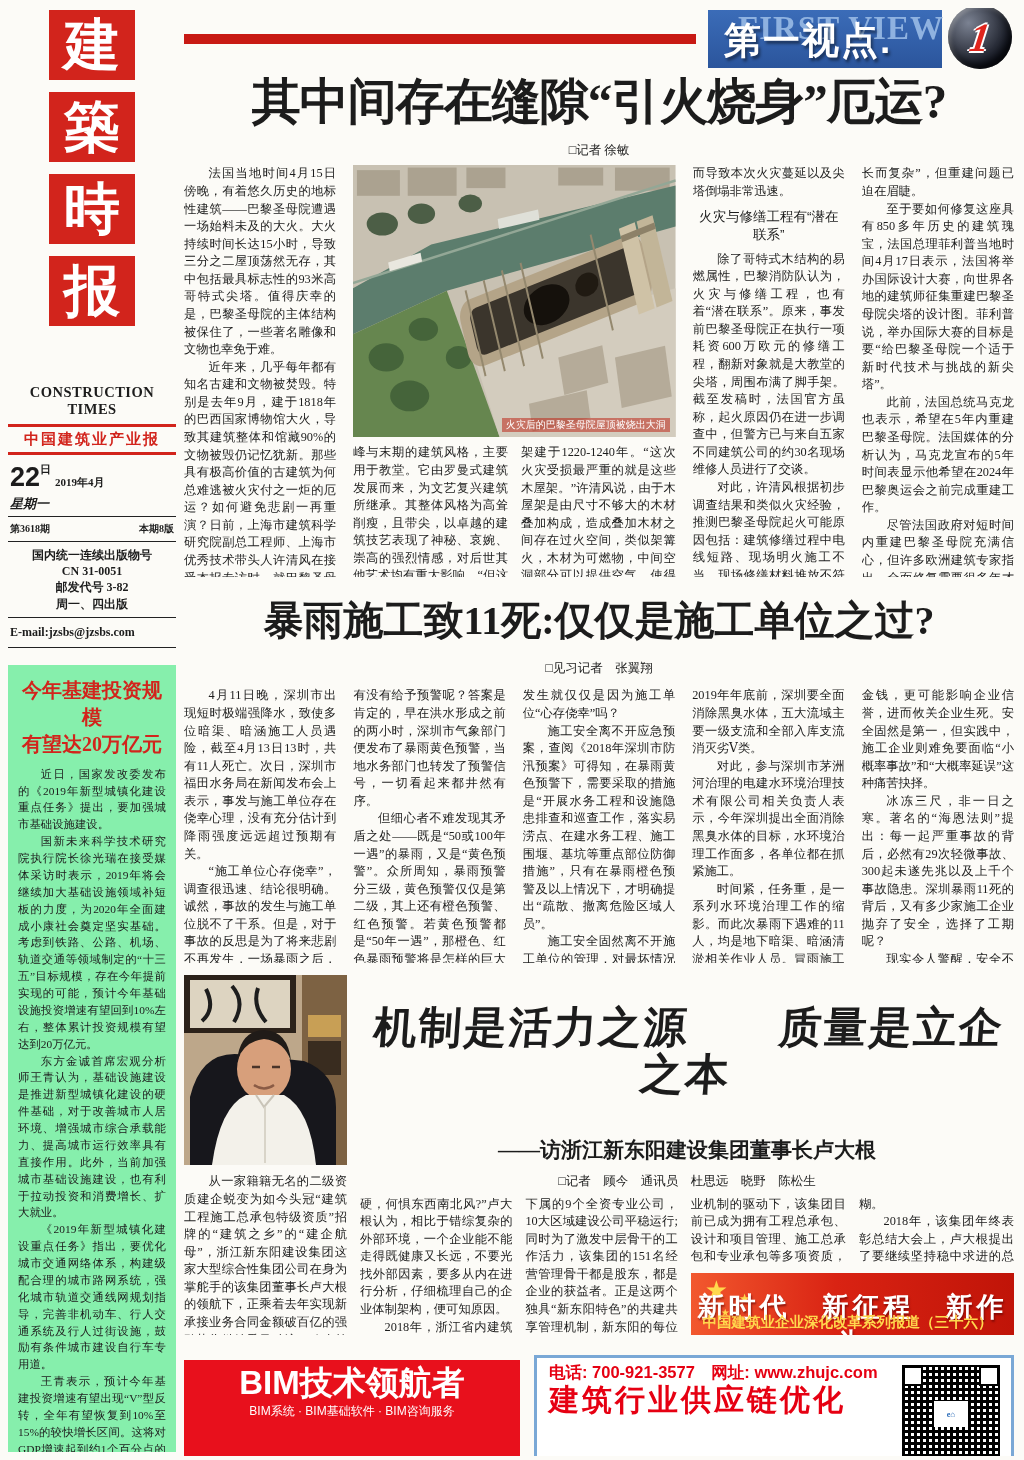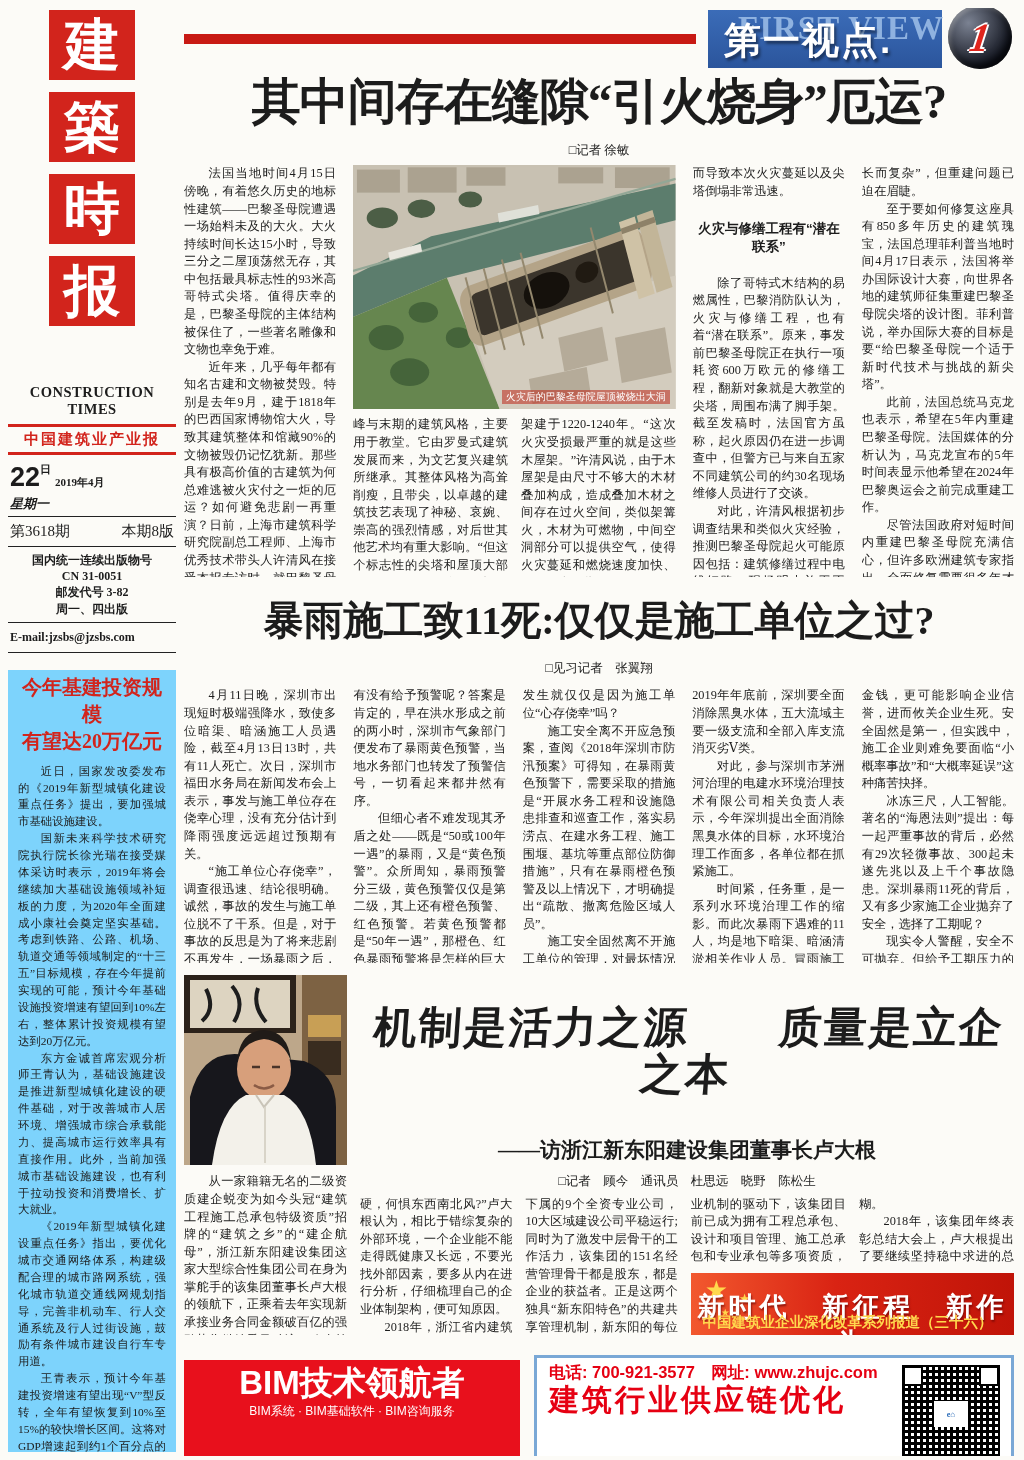--- a/index.html
+++ b/index.html
@@ -13,25 +13,25 @@
               font-size:56px;font-weight:bold;line-height:1;}
   .mast-en{margin-top:58px;text-align:center;font-weight:bold;font-size:14.5px;letter-spacing:.5px;}
   .mast-tagline{margin-top:6px;border-top:3px solid #d2241c;border-bottom:3px solid #d2241c;
                 padding:3px 0;text-align:center;color:#d2241c;font-weight:bold;font-size:15px;letter-spacing:2px;}
   .mast-date{margin:8px 2px 0;line-height:1.1;}
   .mast-day{font-size:27px;font-weight:bold;font-family:"Liberation Sans","DejaVu Sans",sans-serif;}
   .mast-day-sub{font-size:11px;font-weight:bold;vertical-align:top;}
   .mast-date-rest{font-size:11px;font-weight:bold;}
   .mast-week{font-size:13px;font-weight:bold;margin-top:4px;font-style:italic;}
   .mast-rule{border-top:1.5px solid #222;margin:5px 0;}
-  .mast-issue{display:flex;justify-content:space-between;font-size:15px;font-weight:normal;padding:0 2px;}
+  .mast-issue{display:flex;justify-content:space-between;font-size:10px;font-weight:bold;padding:0 2px;}
   .mast-pub{text-align:center;font-size:12px;font-weight:bold;line-height:1.35;}
   .mast-email{font-size:12px;font-weight:bold;padding:2px 0 2px 2px;}
 
-  .pinkbox{margin-top:12px;background:#7dd3fc;flex:1;overflow:hidden;padding:4px 10px;box-sizing:border-box;}
+  .pinkbox{margin-top:12px;background:#86efac;flex:1;overflow:hidden;padding:12px 10px;box-sizing:border-box;}
   .pink-title{color:#d2241c;font-weight:900;font-size:20px;text-align:center;line-height:1.35;margin-bottom:8px;}
   .pinkbox .para{font-size:11.4px;line-height:1.48;}
 
   
   #main{position:absolute;left:184px;top:8px;width:830px;height:1448px;overflow:hidden;}
 
   .m-header{position:relative;height:62px;}
   .red-bar{position:absolute;left:0;top:26px;width:512px;height:10px;background:#c81a14;}
   .fv-banner{position:absolute;right:72px;top:2px;width:234px;height:58px;background:linear-gradient(#3b6cb8,#2b559c);}
   .fv-ghost{position:absolute;top:0px;left:30px;font-weight:bold;font-size:33px;color:#8fb2e0;letter-spacing:1px;white-space:nowrap;}
@@ -46,28 +46,28 @@
 
   .kicker-row{margin:2px 0 0 10px;}
   .kicker{display:inline-block;font-weight:bold;font-size:27px;border-bottom:2px solid #111;padding:0 170px 6px 2px;}
   .headline1{margin:4px 0 0;text-align:center;font-weight:900;font-size:49px;letter-spacing:-1px;line-height:1.15;}
   .byline{text-align:center;font-size:12.5px;margin:12px 0 6px;}
 
   .cols{display:flex;gap:17px;overflow:hidden;}
   .col{flex:1;min-width:0;overflow:hidden;}
   .a1-cols{height:412px;margin-top:4px;}
   .a1-mid{flex:2.12;min-width:0;display:flex;flex-direction:column;}
-  .photo1{height:244px;margin-bottom:7px;position:relative;flex:none;}
+  .photo1{height:272px;margin-bottom:7px;position:relative;flex:none;}
   .photo1 svg{display:block;width:100%;height:100%;}
   .photo-cap{position:absolute;right:6px;bottom:5px;font-size:10px;color:#fff;background:rgba(190,40,25,.55);padding:0 4px;}
   .a1-midcols{display:flex;gap:13px;flex:1;overflow:hidden;}
 
   .para{text-indent:2em;font-size:12.3px;line-height:1.43;text-align:justify;}
   .para.cont{text-indent:0;}
-  .subhead{font-family:"Liberation Sans","DejaVu Sans",sans-serif;font-weight:bold;font-size:13.5px;text-align:center;margin:19px 0;}
+  .subhead{font-family:"Liberation Sans","DejaVu Sans",sans-serif;font-weight:normal;font-size:13.5px;text-align:center;margin:7px 0;}
 
   .headline2{margin:16px 0 0;text-align:center;font-weight:900;font-size:40px;letter-spacing:0;}
   .a2-cols{height:276px;margin-top:10px;}
 
   .a3{display:flex;gap:13px;margin-top:12px;height:360px;overflow:hidden;}
   .a3-left{width:163px;flex:none;overflow:hidden;}
   .photo2{height:190px;margin-bottom:8px;}
   .photo2 svg{display:block;width:100%;height:100%;}
   .a3-right{flex:1;min-width:0;display:flex;flex-direction:column;}
   .headline3{text-align:center;font-weight:900;font-size:43px;transform:skewX(-4deg);letter-spacing:2px;line-height:1.1;}
@@ -265,21 +265,21 @@
           <div class="para">施工安全离不开应急预案，查阅《2018年深圳市防汛预案》可得知，在暴雨黄色预警下，需要采取的措施是“开展水务工程和设施隐患排查和巡查工作，落实易涝点、在建水务工程、施工围堰、基坑等重点部位防御措施”，只有在暴雨橙色预警及以上情况下，才明确提出“疏散、撤离危险区域人员”。</div>
           <div class="para">施工安全固然离不开施工单位的管理，对最坏情况做充分预估也当然是管理人员的责任。但安全生产不仅是意识层面的问题，更是制度层面的问题，倘若要将对一部分危险情况的预防交予并不可靠的主观判断，是不是也就意味着制度上存在相应问题呢？其结论不言而喻。</div>
         </div>
       <div class="col">
           <div class="para cont">2019年年底前，深圳要全面消除黑臭水体，五大流域主要一级支流和全部入库支流消灭劣Ⅴ类。</div>
           <div class="para">对此，参与深圳市茅洲河治理的电建水环境治理技术有限公司相关负责人表示，今年深圳提出全面消除黑臭水体的目标，水环境治理工作面多，各单位都在抓紧施工。</div>
           <div class="para">时间紧，任务重，是一系列水环境治理工作的缩影。而此次暴雨下遇难的11人，均是地下暗渠、暗涵清淤相关作业人员。冒雨施工的目的不言而喻：赶工期。</div>
         </div>
       <div class="col">
           <div class="para cont">金钱，更可能影响企业信誉，进而攸关企业生死。安全固然是第一，但实践中，施工企业则难免要面临“小概率事故”和“大概率延误”这种痛苦抉择。</div>
-          <div class="para">冰冻三尺，人工智能。著名的“海恩法则”提出：每一起严重事故的背后，必然有29次轻微事故、300起未遂先兆以及上千个事故隐患。深圳暴雨11死的背后，又有多少家施工企业抛弃了安全，选择了工期呢？</div>
+          <div class="para">冰冻三尺，非一日之寒。著名的“海恩法则”提出：每一起严重事故的背后，必然有29次轻微事故、300起未遂先兆以及上千个事故隐患。深圳暴雨11死的背后，又有多少家施工企业抛弃了安全，选择了工期呢？</div>
           <div class="para">现实令人警醒，安全不可抛弃。但给予工期压力的是业主，若其能给予相应宽限，让施工单位不再需要为类似深圳暴雨的天灾所造成的延误负责，又会有多少企业会愿意在暴雨之下让自己的工人走进那狭窄不见头的下水道呢？</div>
         </div>
     </div>
   </section>
 
   <section class="a3">
     <div class="a3-left">
       <div class="photo2">
         <svg viewBox="0 0 163 190" preserveAspectRatio="none">
           <rect width="163" height="190" fill="#bda78a"></rect>

